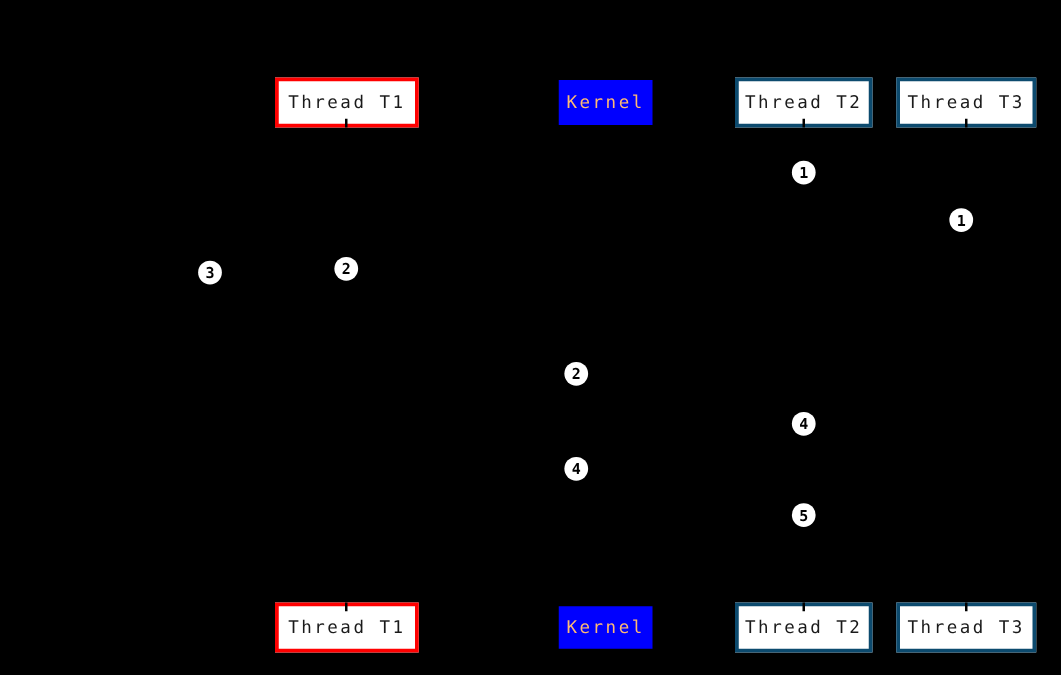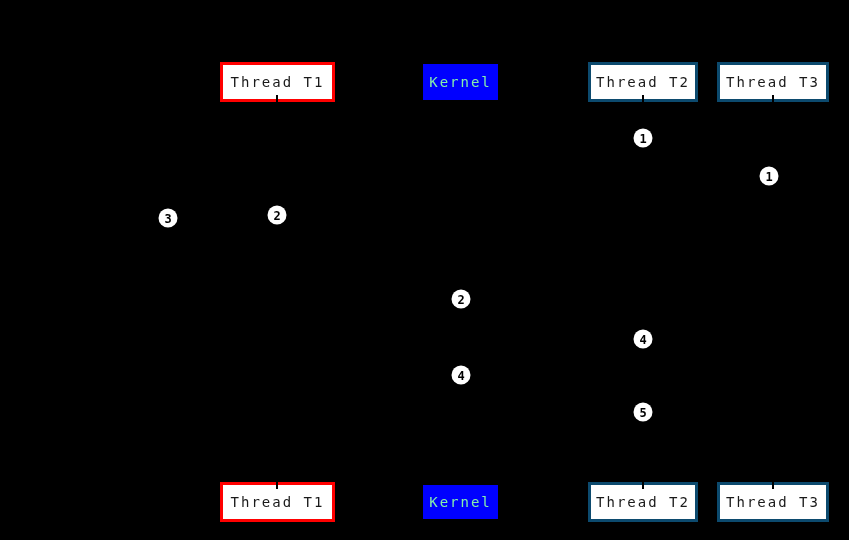--- a/index.html
+++ b/index.html
@@ -15,21 +15,21 @@
     box-sizing:border-box;
     display:flex;align-items:center;justify-content:center;
     background:#ffffff;
     color:#1a1a1a;
     font-size:14px;
     letter-spacing:2px;
     white-space:nowrap;
   }
   .actor.red-border{border:3px solid #ff0000;}
   .actor.blue-border{border:3px solid #0c4a6e;}
-  .actor.blue-fill{background:#0000ff;color:#86efac;border:none;}
+  .actor.blue-fill{background:#0000ff;color:#fdba74;border:none;margin-left:24px;}
   
   .t1-top{left:220px;top:62px;width:115px;height:40px;}
   .kernel-top{left:423px;top:64px;width:75px;height:36px;}
   .t2-top{left:588px;top:62px;width:110px;height:40px;}
   .t3-top{left:717px;top:62px;width:112px;height:40px;}
   
   .t1-bottom{left:220px;top:482px;width:115px;height:40px;}
   .kernel-bottom{left:423px;top:485px;width:75px;height:34px;}
   .t2-bottom{left:588px;top:482px;width:110px;height:40px;}
   .t3-bottom{left:717px;top:482px;width:112px;height:40px;}

